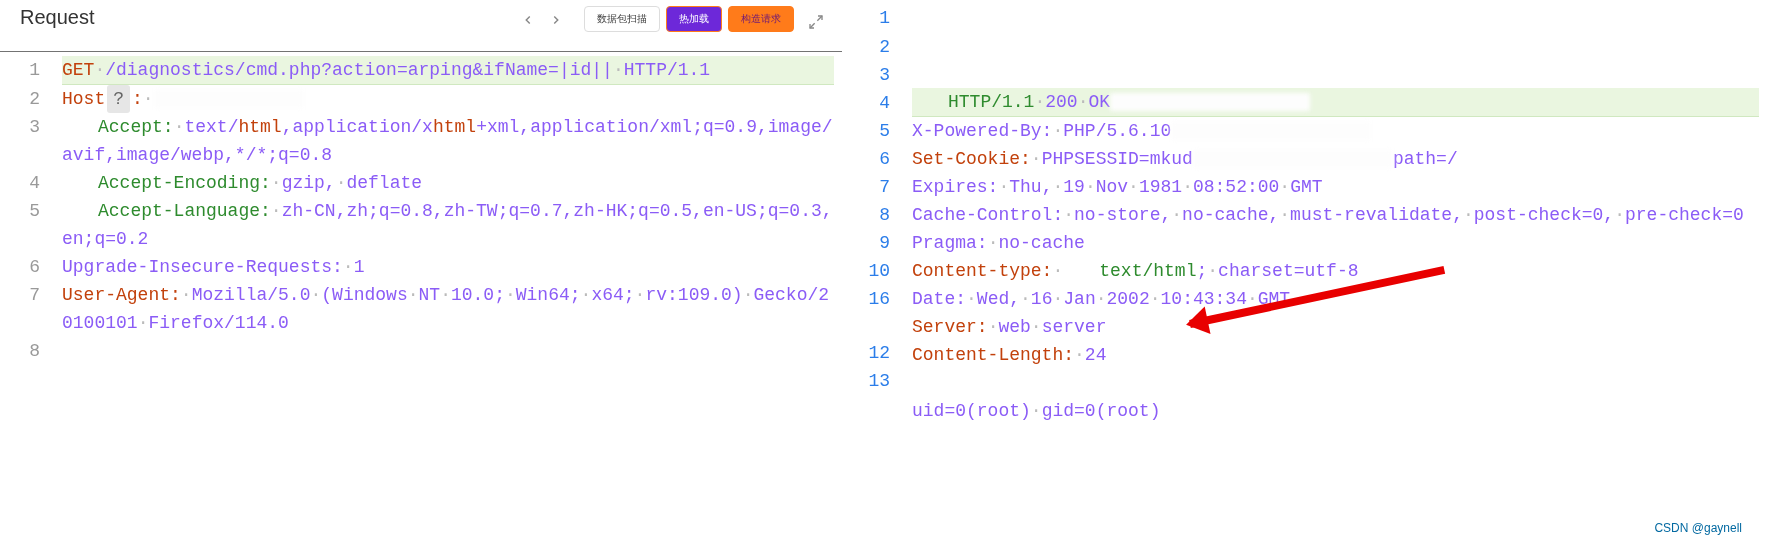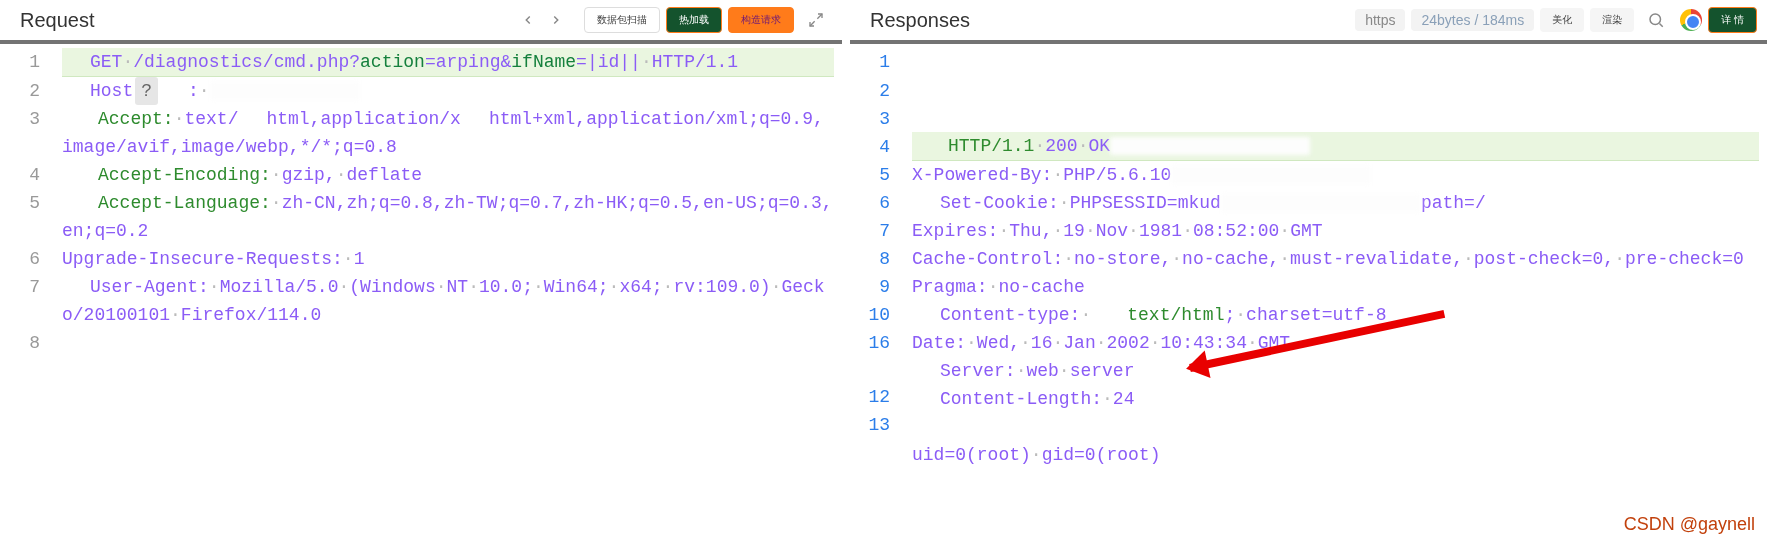--- a/index.html
+++ b/index.html
@@ -15,24 +15,24 @@
     }
     .panel {
       display: flex;
       flex-direction: column;
       height: 100%;
     }
     .panel.request { width: 850px; border-right: 8px solid #fff; }
     .panel.response { flex: 1; }
     .header {
       display: flex;
-      align-items: center;
+      align-items: flex-start;
       padding: 6px 10px 6px 20px;
-      border-bottom: 4px solid #737373;
-      height: 44px;
+      border-bottom: 1px solid #737373;
+      height: 52px;
     }
     .title {
       font-size: 20px;
       color: #333;
       margin-right: auto;
     }
     .nav-arrows { display: flex; gap: 0; margin-right: 8px; }
     .arrow-btn {
       width: 28px; height: 28px;
       display: flex; align-items: center; justify-content: center;
@@ -41,21 +41,21 @@
     .btn {
       padding: 5px 12px;
       border: 1px solid #ddd;
       border-radius: 4px;
       background: #fff;
       color: #444;
       font-size: 10px;
       margin-left: 6px;
       cursor: pointer;
     }
-    .btn.orange { background: #14532d; border-color: #ff7b1a; color: #fff; }
+    .btn.orange { background: #6d28d9; border-color: #ff7b1a; color: #fff; }
     .btn.orange2 { background: #ff7b1a; border-color: #ff7b1a; color: #701a75; }
     .tag-pill {
       padding: 3px 10px;
       border-radius: 4px;
       background: #f3f3f3;
       color: #888;
       font-size: 14px;
       margin-left: 6px;
     }
     .icon-btn {
@@ -84,23 +84,23 @@
     .gutter .ln.blue { color: #2b7de9; }
     .code {
       flex: 1;
       padding: 4px 8px 4px 2px;
       white-space: pre-wrap;
       word-break: break-all;
       color: #444;
     }
     .line { display: block; }
     .line.hl { background: #eaf6e0; border-bottom: 1px solid #d0e8c0; }
-    .c-blue { color: #8b5cf6; padding-left: 28px; }
+    .c-blue { color: #c2410c; }
     .c-green { color: #2e8b2e; margin-left: 36px; }
-    .c-purple { color: #15803d; }
+    .c-purple { color: #8b5cf6; }
     .c-dark { color: #8b5cf6; }
     .chip {
       display: inline-block;
       background: #e6e6e6;
       border-radius: 3px;
       padding: 0 6px;
       margin: 0 2px;
       color: #666;
     }
     .obscured {
@@ -134,22 +134,22 @@
       transform-origin: left center;
     }
     .arrow-annot::before {
       content: "";
       position: absolute; left: -18px; top: -10px;
       border: 14px solid transparent;
       border-right: 22px solid #e80000;
     }
     .watermark {
       position: absolute;
-      right: 12px; bottom: 6px;
-      font-size: 18px; color: #c2410c;
+      right: 25px; bottom: 6px;
+      font-size: 12px; color: #0369a1;
     }
   </style>
 </head>
 <body>
 
 <div class="panel request">
   <div class="header">
     <div class="title">Request</div>
     <div class="nav-arrows">
       <div class="arrow-btn">
@@ -184,35 +184,20 @@
         <div class="ln" style="height: 56px;">5</div>
         <div class="ln" style="height: 28px;">6</div>
         <div class="ln" style="height: 56px;">7</div>
         <div class="ln" style="height: 28px;">8</div>
       </div>
     <div class="code" id="req-code"><span class="line hl"><span class="c-blue">GET</span><span class="dot">·</span><span class="c-dark">/diagnostics/cmd.php?</span><span class="c-purple">action</span><span class="c-dark">=arping&amp;</span><span class="c-purple">ifName</span><span class="c-dark">=|id||</span><span class="dot">·</span><span class="c-dark">HTTP/1.1</span></span><span class="line"><span class="c-blue">Host</span><span class="chip">?</span><span class="c-blue">:</span><span class="dot">·</span><span class="obscured"></span></span><span class="line"><span class="c-green">Accept:</span><span class="dot">·</span><span class="c-dark">text/</span><span class="c-blue">html</span><span class="c-dark">,application/x</span><span class="c-blue">html</span><span class="c-dark">+xml,application/xml;q=0.9,image/avif,image/webp,*/*;q=0.8</span></span><span class="line"><span class="c-green">Accept-Encoding:</span><span class="dot">·</span><span class="c-dark">gzip,</span><span class="dot">·</span><span class="c-dark">deflate</span></span><span class="line"><span class="c-green">Accept-Language:</span><span class="dot">·</span><span class="c-dark">zh-CN,zh;q=0.8,zh-TW;q=0.7,zh-HK;q=0.5,en-US;q=0.3,en;q=0.2</span></span><span class="line"><span class="c-dark">Upgrade-Insecure-Requests:</span><span class="dot">·</span><span class="c-dark">1</span></span><span class="line"><span class="c-blue">User-Agent:</span><span class="dot">·</span><span class="c-dark">Mozilla/5.0</span><span class="dot">·</span><span class="c-dark">(Windows</span><span class="dot">·</span><span class="c-dark">NT</span><span class="dot">·</span><span class="c-dark">10.0;</span><span class="dot">·</span><span class="c-dark">Win64;</span><span class="dot">·</span><span class="c-dark">x64;</span><span class="dot">·</span><span class="c-dark">rv:109.0)</span><span class="dot">·</span><span class="c-dark">Gecko/20100101</span><span class="dot">·</span><span class="c-dark">Firefox/114.0</span></span><span class="line">&nbsp;</span></div>
   </div>
 </div>
 
 <div class="panel response">
-  <div class="header">
-    <div class="title">Responses</div>
-    <span class="tag-pill">https</span>
-    <span class="tag-pill" style="color:#8aa0b8">24bytes / 184ms</span>
-    <button class="btn" style="border:none;background:#f5f5f5">美化</button>
-    <button class="btn" style="border:none;background:#f5f5f5">渲染</button>
-    <div class="icon-btn">
-        <svg width="18" height="18" viewBox="0 0 24 24" fill="none" stroke="currentColor" stroke-width="2">
-          <circle cx="11" cy="11" r="7"></circle>
-          <line x1="21" y1="21" x2="16.65" y2="16.65"></line>
-        </svg>
-      </div>
-    <span class="chrome-icon"></span>
-    <button class="btn orange">详 情</button>
-  </div>
   <div class="code-area">
     <div class="gutter" id="res-gutter">
         <div class="ln blue" style="height: 29px;">1</div>
         <div class="ln blue" style="height: 28px;">2</div>
         <div class="ln blue" style="height: 28px;">3</div>
         <div class="ln blue" style="height: 28px;">4</div>
         <div class="ln blue" style="height: 28px;">5</div>
         <div class="ln blue" style="height: 28px;">6</div>
         <div class="ln blue" style="height: 28px;">7</div>
         <div class="ln blue" style="height: 28px;">8</div>

